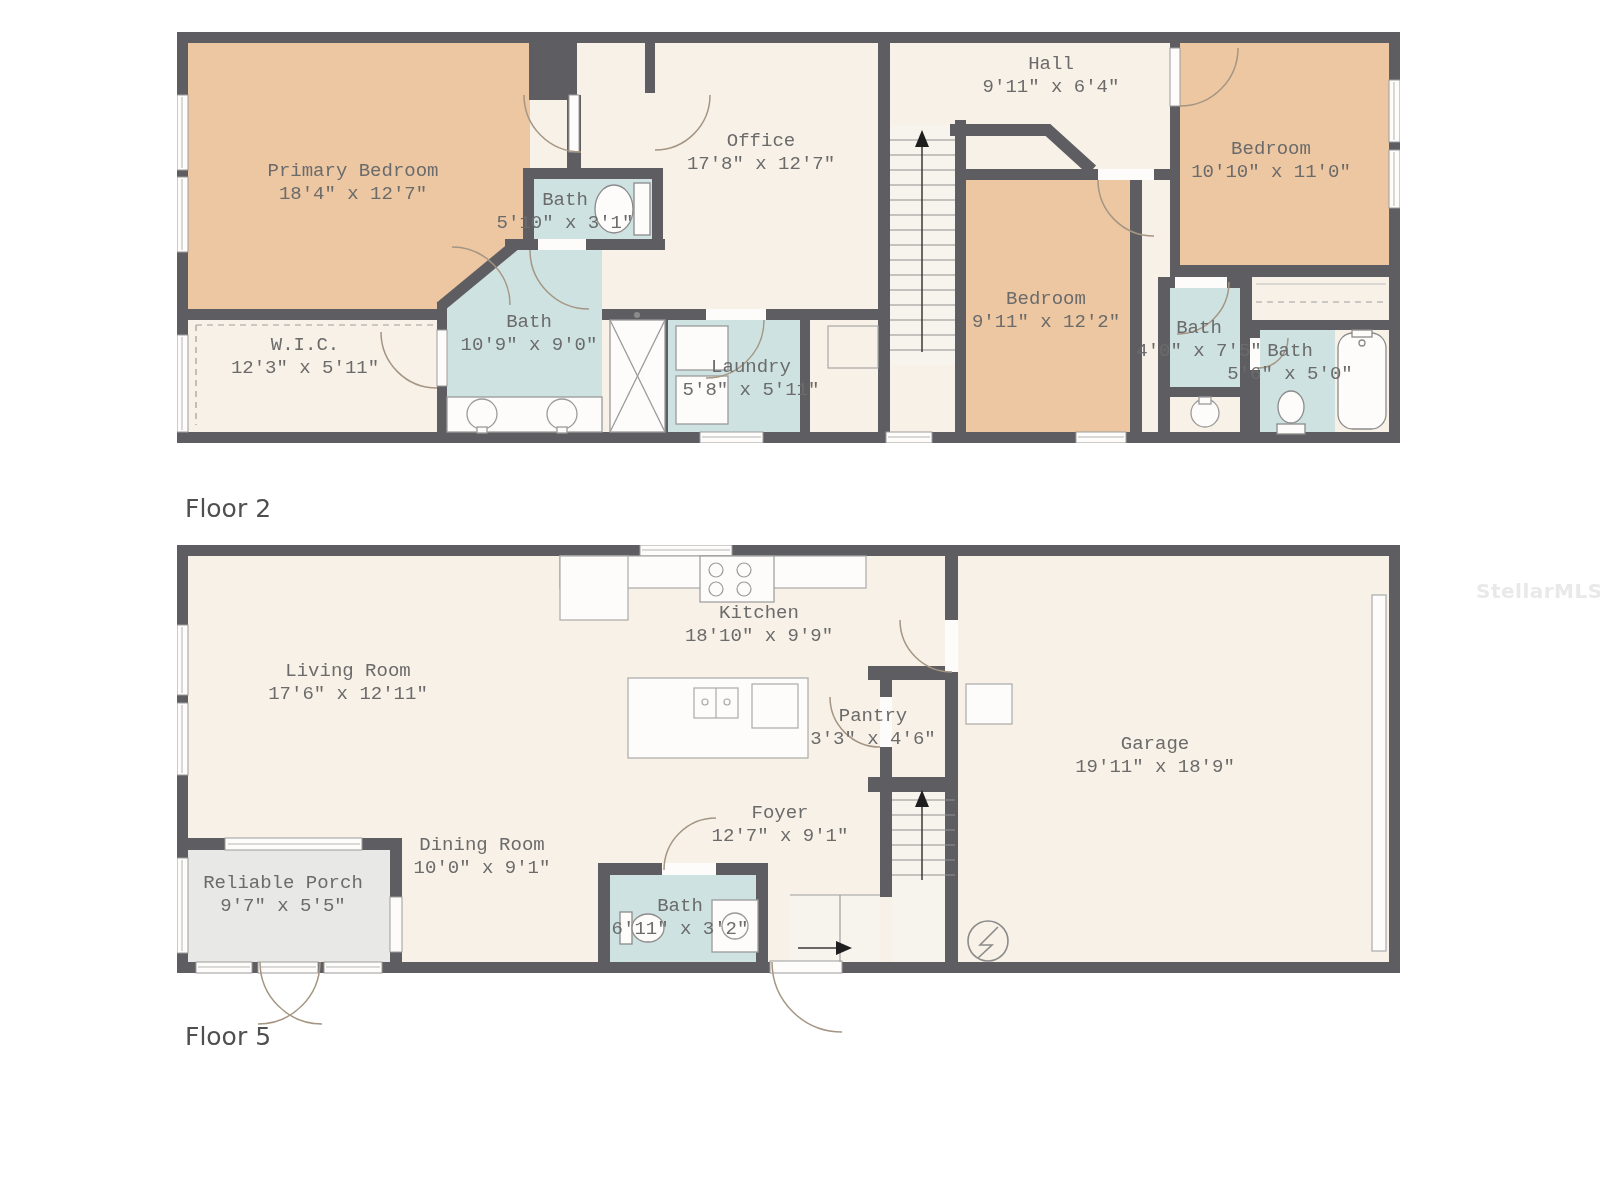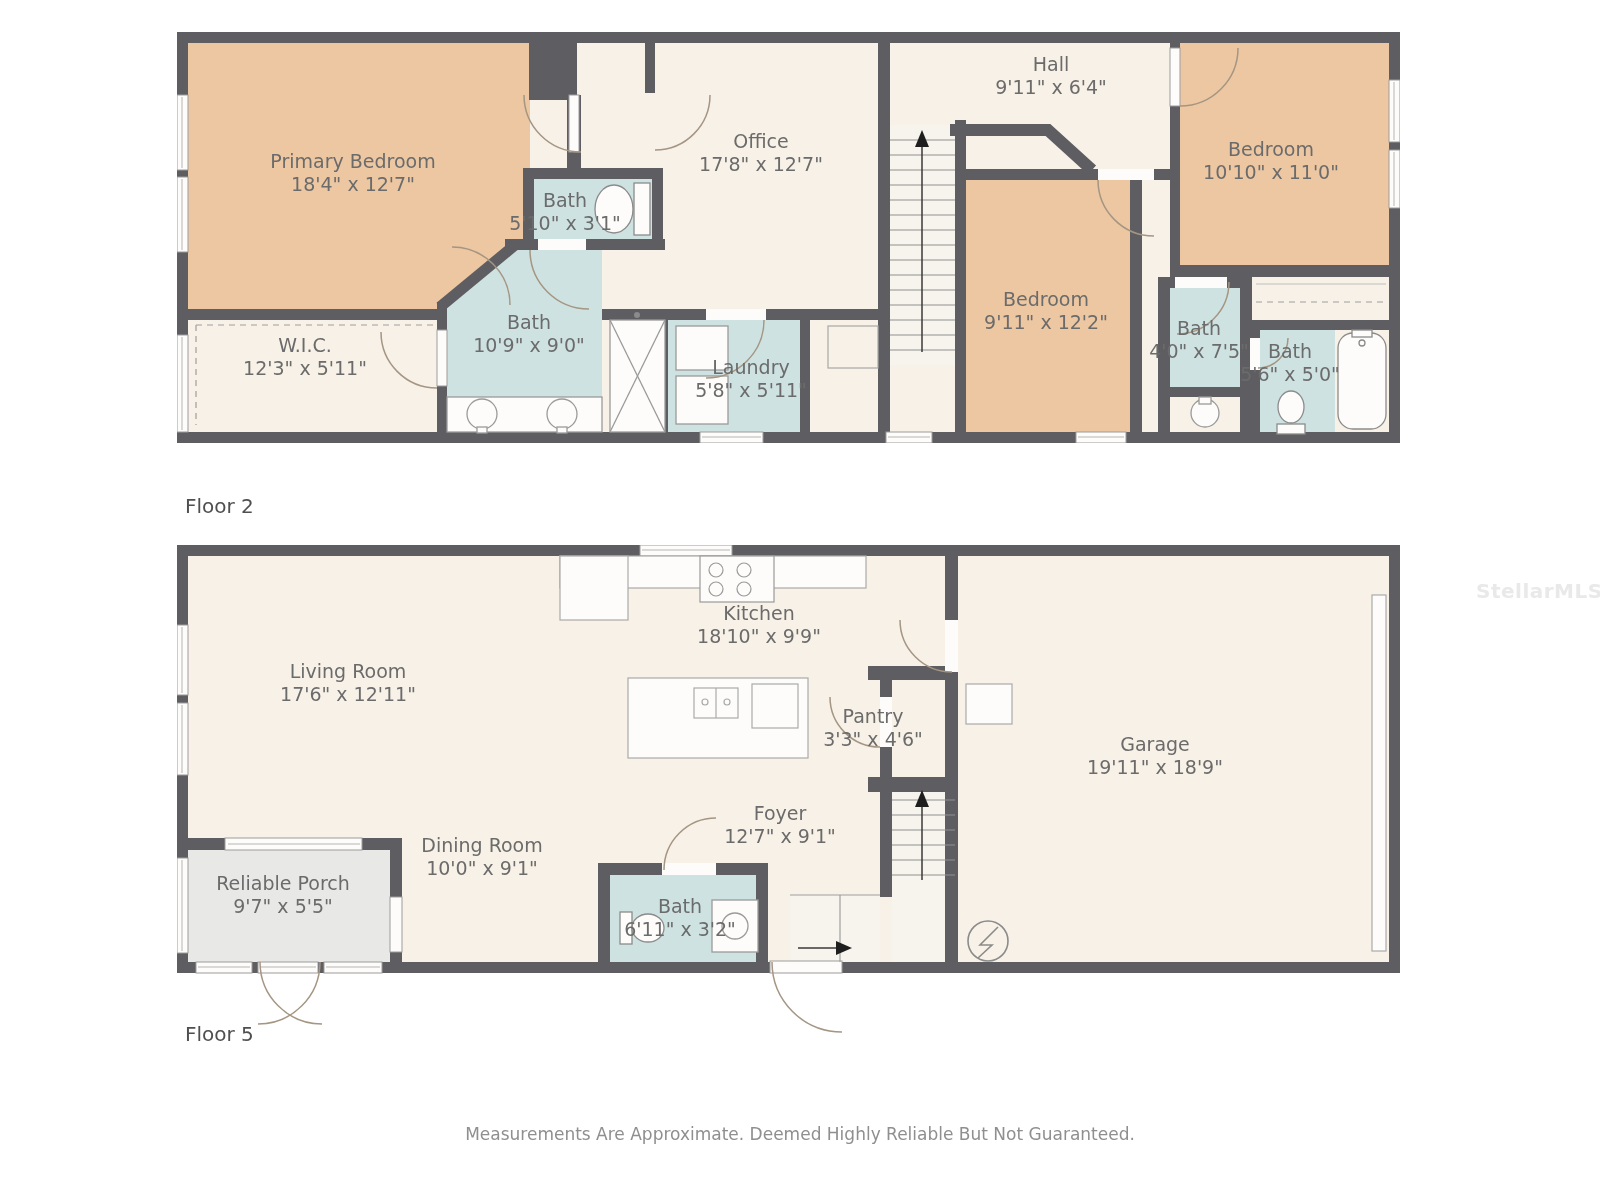--- a/index.html
+++ b/index.html
@@ -1,22 +1,22 @@
 <!DOCTYPE html>
 <html><head>
 <meta charset="utf-8">
 <style>
   html,body{margin:0;padding:0;background:#fff;}
   #canvas{position:relative;width:1600px;height:1200px;background:#ffffff;overflow:hidden;
           font-family:"DejaVu Sans","Liberation Sans",sans-serif;}
   svg{position:absolute;display:block;}
   .room-label{position:absolute;transform:translateX(-50%);text-align:center;color:#6b6b6b;
               font-size:19px;line-height:23px;white-space:nowrap;z-index:5;}
-  .room-label span{display:block;}
-  .floor-label{position:absolute;color:#4f4f4f;font-size:20px;z-index:5;}
+  .room-label span{display:block;font-family:Liberation Mono, monospace;}
+  .floor-label{position:absolute;color:#4f4f4f;font-size:25px;z-index:5;}
   .disclaimer{position:absolute;left:50%;transform:translateX(-50%);top:1124px;color:#8f8f8f;
               font-size:17px;white-space:nowrap;z-index:5;}
   .watermark{position:absolute;left:1476px;top:579px;color:#e9e9e9;font-size:20px;font-weight:600;
              letter-spacing:.5px;z-index:4;}
 </style>
 </head>
 <body>
 
 <div id="canvas">
 
@@ -167,21 +167,21 @@
       <path d="M452,247 A58 58 0 0 1 510,305"></path>
       <path d="M437,388 A56 56 0 0 1 381,332"></path>
       <path d="M706,378 A58 58 0 0 0 764,320"></path>
       <path d="M1154,236 A56 56 0 0 1 1098,180"></path>
       <path d="M1180,106 A58 58 0 0 0 1238,48"></path>
       <path d="M1177,334 A52 52 0 0 0 1229,282"></path>
       <path d="M1258,368 A30 30 0 0 0 1288,338"></path>
     </g>
   </svg>
 
-  <div class="room-label" style="left:353px;top:150px">
+  <div class="room-label" style="left:353px;top:160px">
     <span>Primary Bedroom</span>
     <span>18'4" x 12'7"</span>
     </div>
   <div class="room-label" style="left:305px;top:334px">
     <span>W.I.C.</span>
     <span>12'3" x 5'11"</span>
     </div>
   <div class="room-label" style="left:565px;top:189px">
     <span>Bath</span>
     <span>5'10" x 3'1"</span>
@@ -361,15 +361,14 @@
     <span>6'11" x 3'2"</span>
     </div>
   <div class="room-label" style="left:1155px;top:733px">
     <span>Garage</span>
     <span>19'11" x 18'9"</span>
     </div>
 
   <div class="floor-label" style="left:185px;top:1022px">Floor 5</div>
 
   <div class="watermark">StellarMLS</div>
-  <div class="disclaimer">Measurements Are Approximate. Deemed Highly Reliable But Not Guaranteed.</div>
 
 </div>
 
 </body></html>

